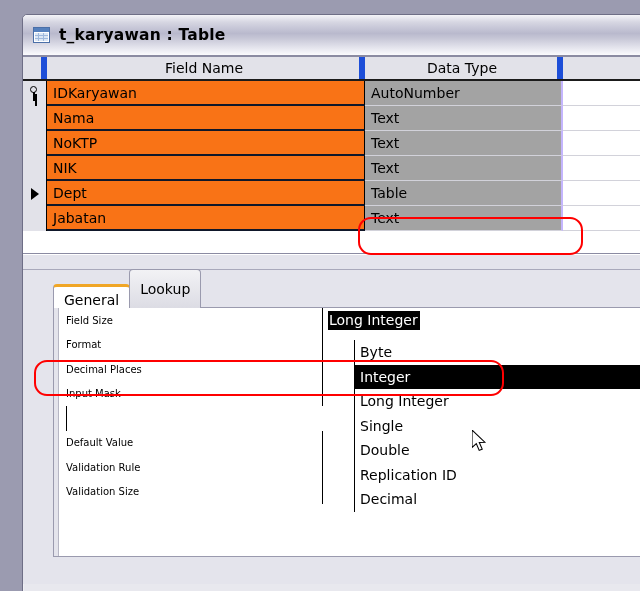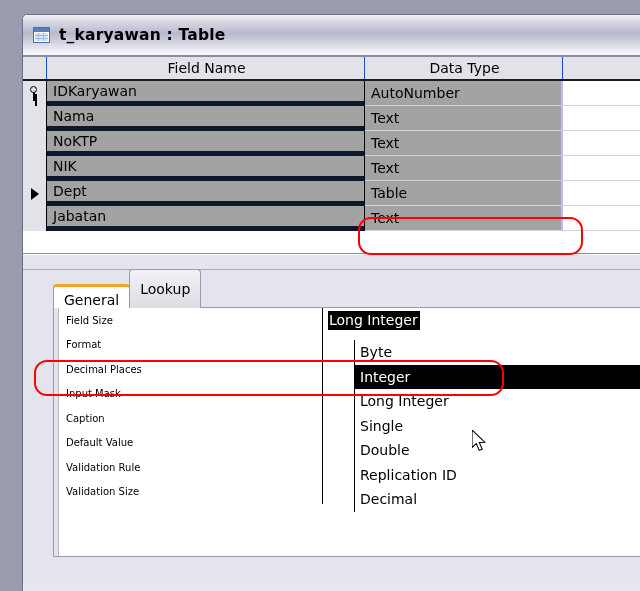--- a/index.html
+++ b/index.html
@@ -100,21 +100,21 @@
   .grid-head {
     height: 24px;
     background: #e2e2e9;
     border-bottom: 2px solid #1b1b1b;
   }
   .grid-head .cell {
     background: #e2e2e9;
     justify-content: center;
     font-size: 14px;
     color: #000;
-    border-right: 1px solid #1d4ed8;
+    border-right: 6px solid #1d4ed8;
   }
 
   .cell {
     box-sizing: border-box;
     display: flex;
     align-items: center;
     padding: 0 4px;
     font-size: 14px;
     color: #000;
     overflow: hidden;
@@ -126,22 +126,22 @@
     flex: 0 0 24px;
     background: #e2e2e9;
     border-right: 1px solid #000;
     justify-content: center;
     padding: 0;
   }
   .c-name {
     width: 318px;
     flex: 0 0 318px;
     border-right: 1px solid #000;
-    border-bottom: 5px solid #0f172a;
-    background: #a3a3a3;
+    border-bottom: 2px solid #0f172a;
+    background: #f97316;
     padding-left: 6px;
   }
   .c-type {
     width: 198px;
     flex: 0 0 198px;
     border-right: 2px solid #c4b5fd;
     border-bottom: 1px solid #d2d2da;
     background: #a3a3a3;
     padding-left: 6px;
   }
@@ -438,21 +438,20 @@
           <div class="prop-label">Decimal Places</div>
           <div class="prop-value"></div>
         </div>
 
         <div class="prop-row">
           <div class="prop-label">Input Mask</div>
           <div class="prop-value"></div>
         </div>
 
         <div class="prop-row">
-          <div class="prop-label">Caption</div>
           <div class="prop-value"></div>
         </div>
 
         <div class="prop-row">
           <div class="prop-label">Default Value</div>
           <div class="prop-value"></div>
         </div>
 
         <div class="prop-row">
           <div class="prop-label">Validation Rule</div>

